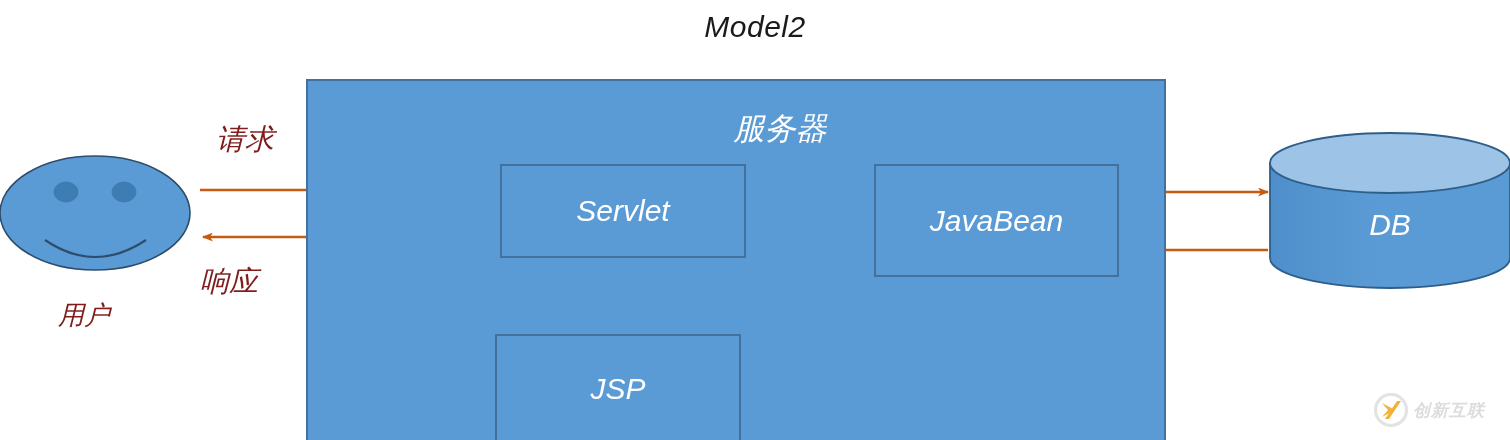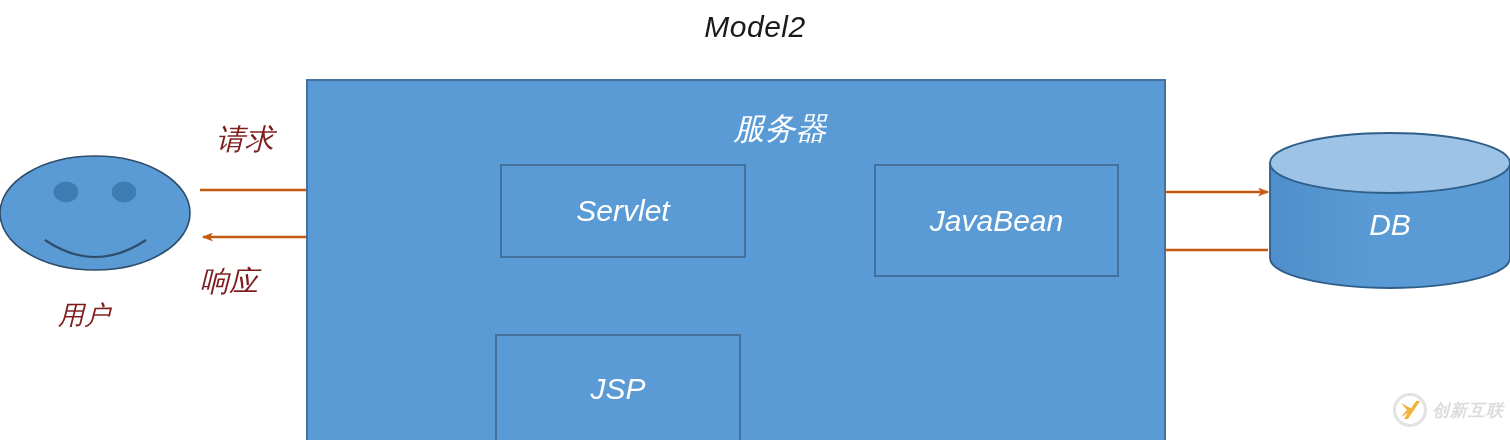--- a/index.html
+++ b/index.html
@@ -87,21 +87,20 @@
   .watermark {
     position: absolute;
     left: 1374px;
     top: 390px;
     width: 130px;
     height: 40px;
     display: flex;
     align-items: center;
     gap: 5px;
     opacity: 0.88;
-    justify-content: flex-end;
   }
   .wm-text {
     font-size: 17px;
     color: #d8d8d8;
     letter-spacing: 1px;
     font-weight: bold;
   }
 </style>
 </head>
 <body>

